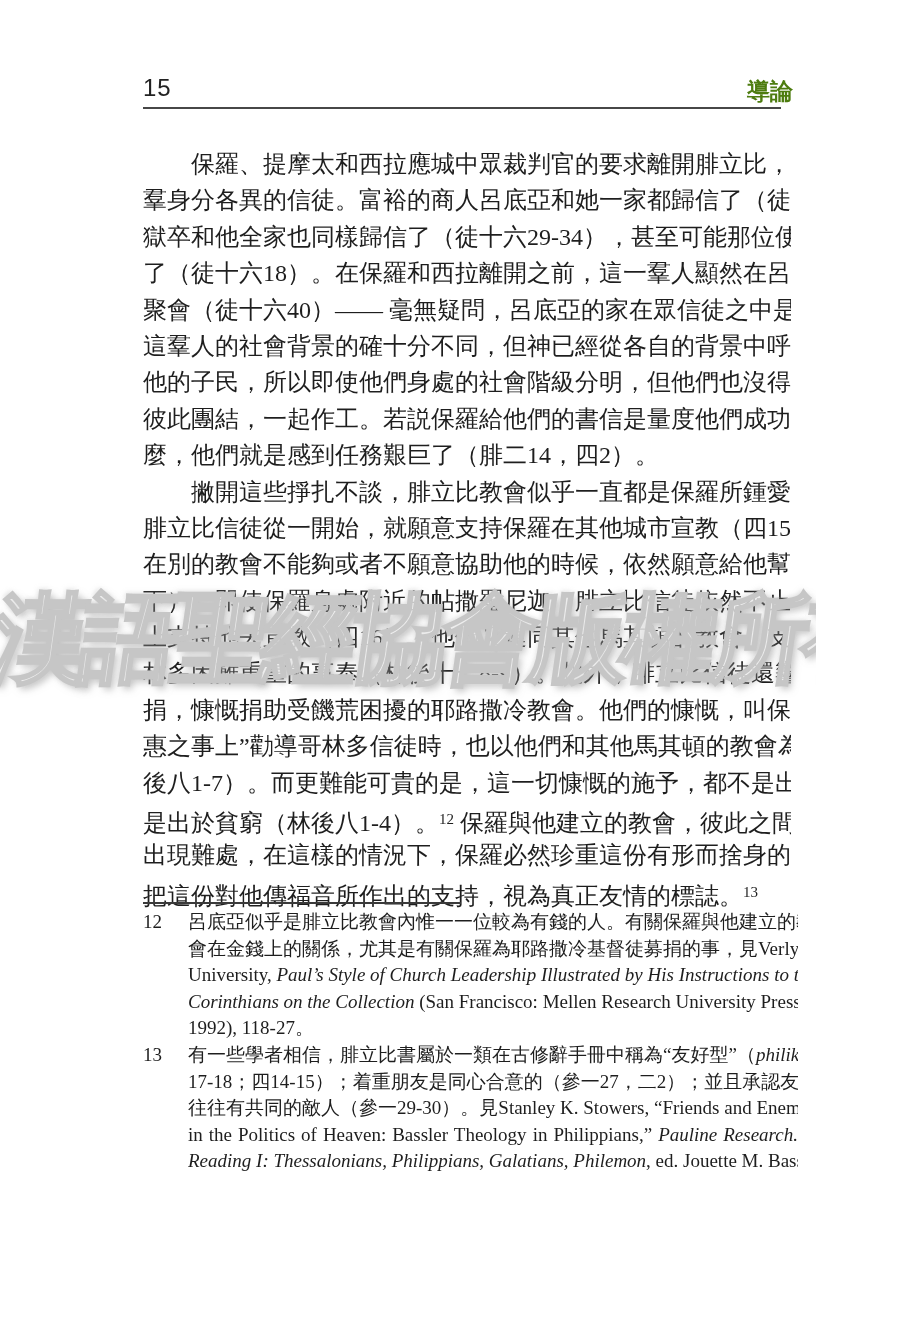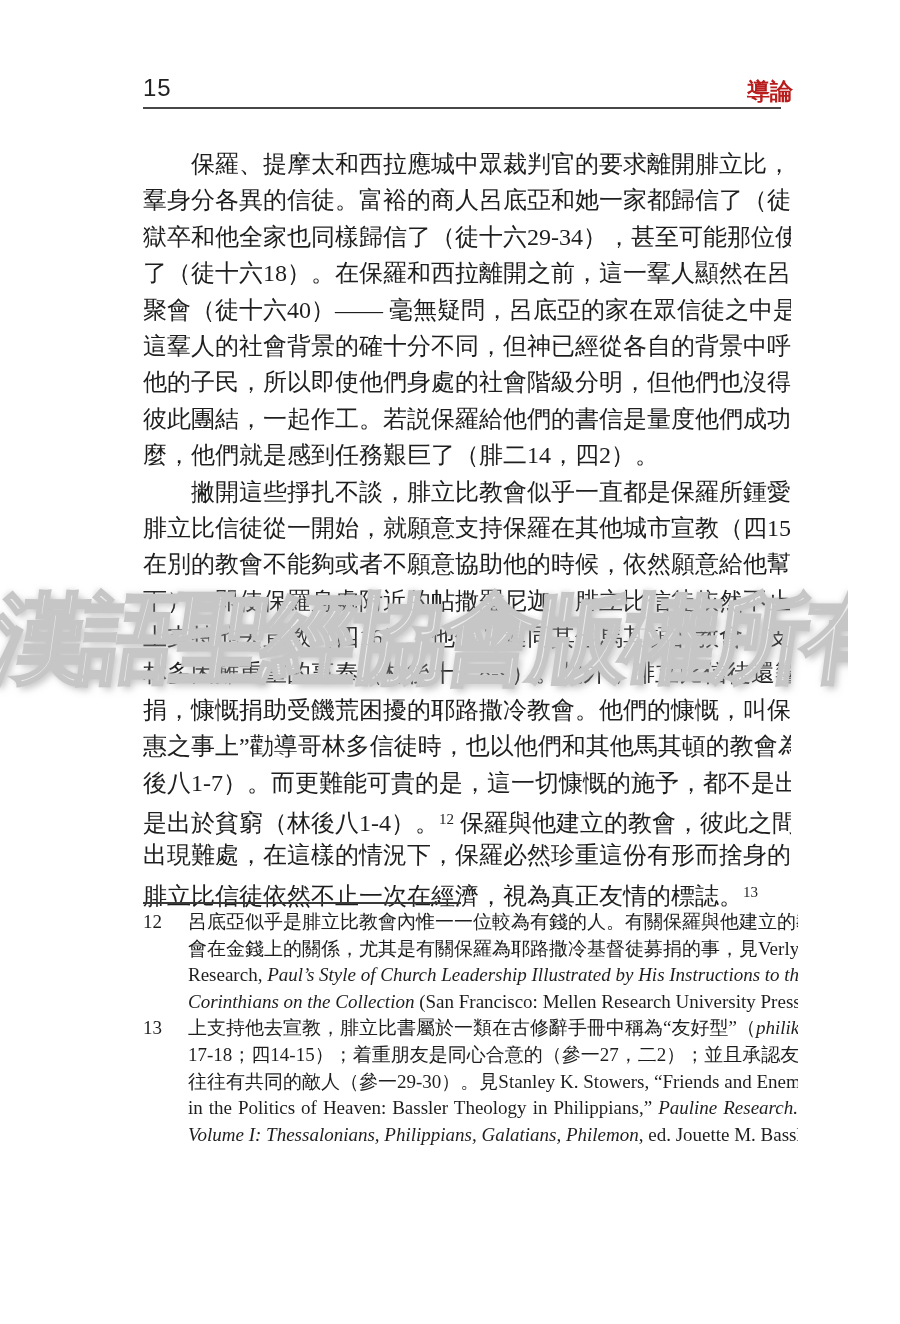--- a/index.html
+++ b/index.html
@@ -1,29 +1,28 @@
 <!DOCTYPE html>
 <html><head>
 <meta charset="utf-8">
 <style>
   html,body{margin:0;padding:0;background:#ffffff;}
   .page{
     position:relative;width:816px;height:1324px;background:#ffffff;
     font-family:"Liberation Serif","DejaVu Serif",serif;color:#1e1e1e;
     overflow:hidden;
-    padding-left:32px;
   }
   
   .header-pagenum{
     position:absolute;left:143px;top:74px;font-size:24px;letter-spacing:1px;
     font-family:"Liberation Sans","DejaVu Sans",sans-serif;color:#222;
   }
   .header-title{
     position:absolute;left:143px;top:76px;width:650px;text-align:right;
-    font-size:23px;font-weight:bold;color:#b91c1c;
+    font-size:23px;font-weight:bold;color:#4d7c0f;
   }
   .header-rule{
     position:absolute;left:143px;top:107px;width:638px;height:2px;background:#474747;
   }
   
   .body-text{position:absolute;left:143px;top:146px;width:648px;font-size:24px;}
   .bline{
     height:36.4px;line-height:36.4px;overflow:hidden;white-space:nowrap;
     text-align:justify;text-align-last:justify;
   }
@@ -77,42 +76,43 @@
     <div class="bline"><span>腓立比信徒從一開始，就願意支持保羅在其他城市宣教（四15上），並且</span></div>
     <div class="bline"><span>在別的教會不能夠或者不願意協助他的時候，依然願意給他幫助（四15</span></div>
     <div class="bline"><span>下）。即使保羅身處附近的帖撒羅尼迦，腓立比信徒依然不止一次在經濟</span></div>
     <div class="bline"><span>上支持他去宣教（四16）；他們又連同其他馬其頓的教會，支援保羅在哥</span></div>
     <div class="bline"><span>林多困難重重的事奉（林後十一8-9）。此外，腓立比信徒還響應保羅的募</span></div>
     <div class="bline"><span>捐，慷慨捐助受饑荒困擾的耶路撒冷教會。他們的慷慨，叫保羅“在這恩</span></div>
     <div class="bline"><span>惠之事上”勸導哥林多信徒時，也以他們和其他馬其頓的教會為榜樣（林</span></div>
     <div class="bline"><span>後八1-7）。而更難能可貴的是，這一切慷慨的施予，都不是出於有餘，而</span></div>
     <div class="bline"><span>是出於貧窮（林後八1-4）。</span><span class="sup">12</span><span> 保羅與他建立的教會，彼此之間的關係經常</span></div>
     <div class="bline"><span>出現難處，在這樣的情況下，保羅必然珍重這份有形而捨身的支持，必然</span></div>
-    <div class="bline end"><span>腓立比信徒依然不止一次在經濟，視為真正友情的標誌。</span><span class="sup">13</span></div>
+    <div class="bline end"><span>把這份對他傳福音所作出的支持，視為真正友情的標誌。</span><span class="sup">13</span></div>
   </div>
 
   <div class="watermark">漢語聖經協會版權所有</div>
 
   <div class="fn-sep"></div>
 
   <div class="footnotes">
     <div class="fn">
       <div class="fn-num">12</div>
       <div class="fn-lines">
         <div class="fn-line"><span>呂底亞似乎是腓立比教會內惟一一位較為有錢的人。有關保羅與他建立的教</span></div>
         <div class="fn-line"><span>會在金錢上的關係，尤其是有關保羅為耶路撒冷基督徒募捐的事，見Verlyn D.</span></div>
-        <div class="fn-line"><span>Research, </span><span class="i">Paul’s Style of Church Leadership Illustrated by His Instructions to the</span></div>
+        <div class="fn-line"><span>University, </span><span class="i">Paul’s Style of Church Leadership Illustrated by His Instructions to the</span></div>
         <div class="fn-line"><span class="i">Corinthians on the Collection</span><span> (San Francisco: Mellen Research University Press,</span></div>
+        <div class="fn-line end"><span>1992), 118-27。</span></div>
       </div>
     </div>
     <div class="fn">
       <div class="fn-num">13</div>
       <div class="fn-lines">
-        <div class="fn-line"><span>上支持他去宣教，腓立比書屬於一類在古修辭手冊中稱為“友好型”（</span><span class="i">philikos</span></div>
+        <div class="fn-line"><span>有一些學者相信，腓立比書屬於一類在古修辭手冊中稱為“友好型”（</span><span class="i">philikos</span></div>
         <div class="fn-line"><span>17-18；四14-15）；着重朋友是同心合意的（參一27，二2）；並且承認友儕間</span></div>
         <div class="fn-line"><span>往往有共同的敵人（參一29-30）。見Stanley K. Stowers, “Friends and Enemies</span></div>
         <div class="fn-line"><span>in the Politics of Heaven: Bassler Theology in Philippians,” </span><span class="i">Pauline Research.</span></div>
-        <div class="fn-line"><span class="i">Volume I: Thessalonians, Philippians, Galatians, Philemon</span><span>, ed. Jouette M. Bassler</span></div>
+        <div class="fn-line"><span class="i">Reading I: Thessalonians, Philippians, Galatians, Philemon</span><span>, ed. Jouette M. Bassler</span></div>
       </div>
     </div>
   </div>
 
 </div>
 
 </body></html>

